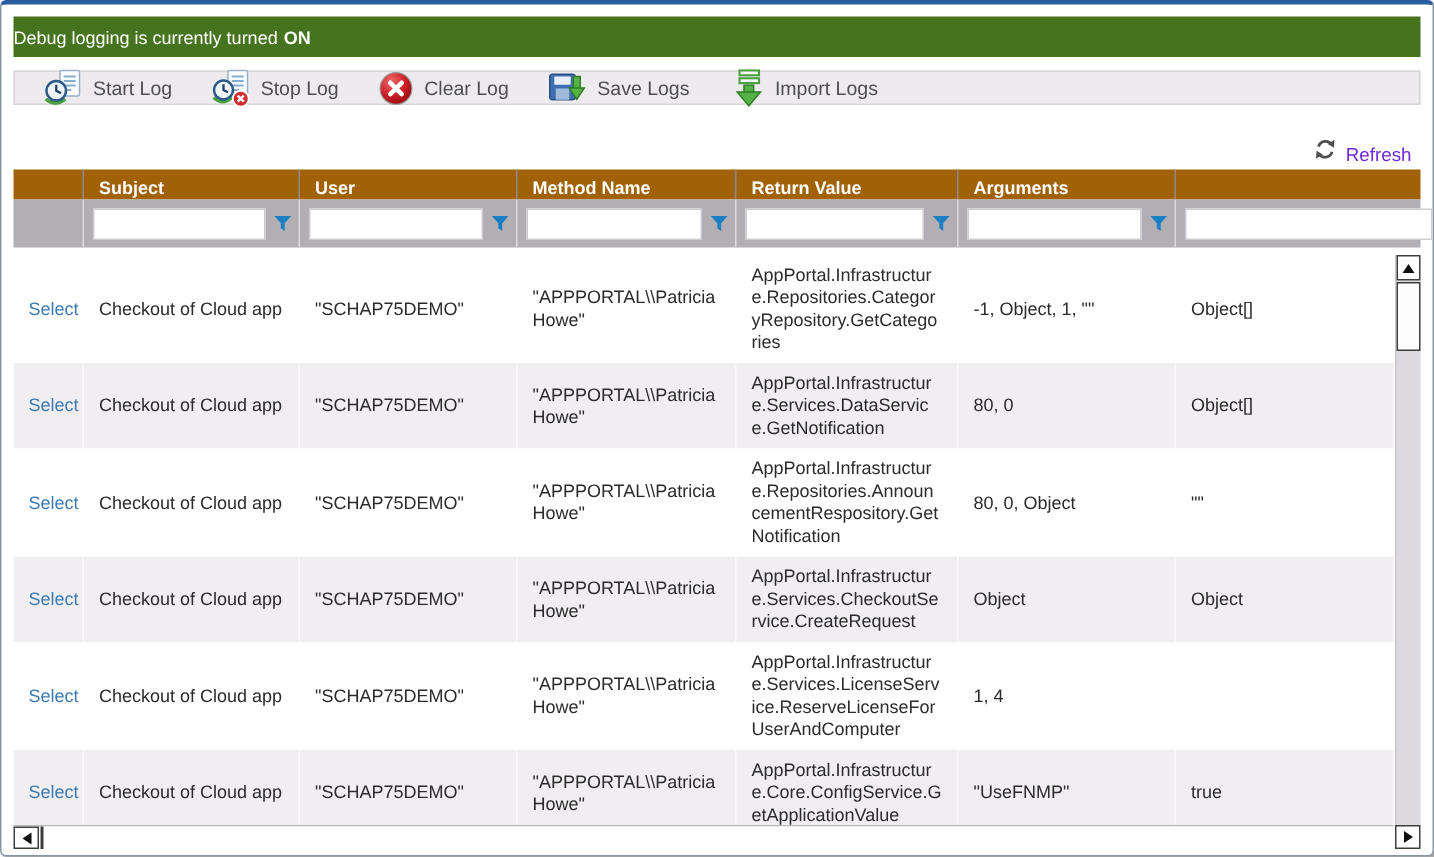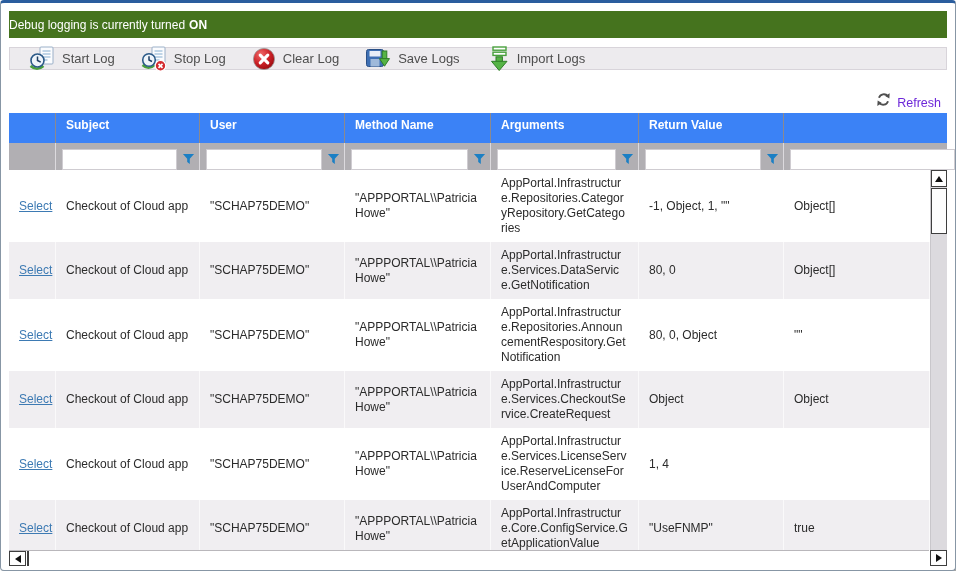--- a/index.html
+++ b/index.html
@@ -30,21 +30,21 @@
   .tb-btn svg { display:block; }
   
   #refresh {
     position:absolute; top:89px; right:14px; height:18px;
     display:flex; align-items:flex-end; gap:6px;
     color:#6d28d9; font-size:12.5px; cursor:pointer;
   }
   
   #table { position:absolute; left:8px; right:8px; top:110px; bottom:4px; }
   .cols { display:grid; grid-template-columns:47px 144px 145px 146px 148px 145px 1fr; }
-  #thead { height:30px; background:#3b82f6; }
+  #thead { height:20px; background:#a16207; }
   #thead .hc {
     color:#fff; font-size:12px; font-weight:600; line-height:24px;
     padding-left:10px; border-right:1px solid #8b898e; overflow:hidden; white-space:nowrap;
   }
   #tfilter { height:32px; background:#b1afb3; }
   #tfilter .fc {
     display:flex; align-items:center; padding:0 4px 0 6px;
     border-right:1px solid #dcdade;
   }
   #tfilter input {
@@ -60,21 +60,21 @@
   .trow { width:100%; }
   .trow.even { background:#fff; }
   .trow.odd { background:#f0eef1; }
   .tc {
     padding:6px 10px; font-size:12px; line-height:15px; color:#2b2b2b;
     display:flex; align-items:center; border-right:1px solid rgba(255,255,255,.65);
     overflow:hidden;
   }
   .tc.break { word-break:break-all; }
   .tc.break > span { word-break:break-all; min-width:0; }
-  a.select { color:#3d7ab3; text-decoration:underline; cursor:pointer; }
+  a.select { color:#3d7ab3; cursor:pointer; }
   
   #vscroll {
     position:absolute; right:0; top:57px; bottom:16px; width:17px;
     background:#dcdade; border-left:1px solid #c9c7cb;
   }
   .sbtn {
     position:absolute; background:#fff; border:1px solid #3e3e3e;
     display:flex; align-items:center; justify-content:center; cursor:pointer;
   }
   #vup { top:0; left:0; right:0; height:17px; }
@@ -186,22 +186,22 @@
     <span>Refresh</span>
   </div>
 
   <div id="table">
 
     <div id="thead" class="cols">
       <div class="hc"></div>
       <div class="hc">Subject</div>
       <div class="hc">User</div>
       <div class="hc">Method Name</div>
+      <div class="hc">Return Value</div>
       <div class="hc">Arguments</div>
-      <div class="hc">Return Value</div>
     </div>
 
     <div id="tfilter" class="cols">
       <div class="fc"></div>
       <div class="fc">
         <input type="text" style="">
         <span class="funnel">
           <svg width="13" height="13" viewBox="0 0 14 14">
               <path d="M1 1h12L8.4 6.2v5.6L5.6 9.8V6.2Z" fill="#1b7fc4"></path>
             </svg>

